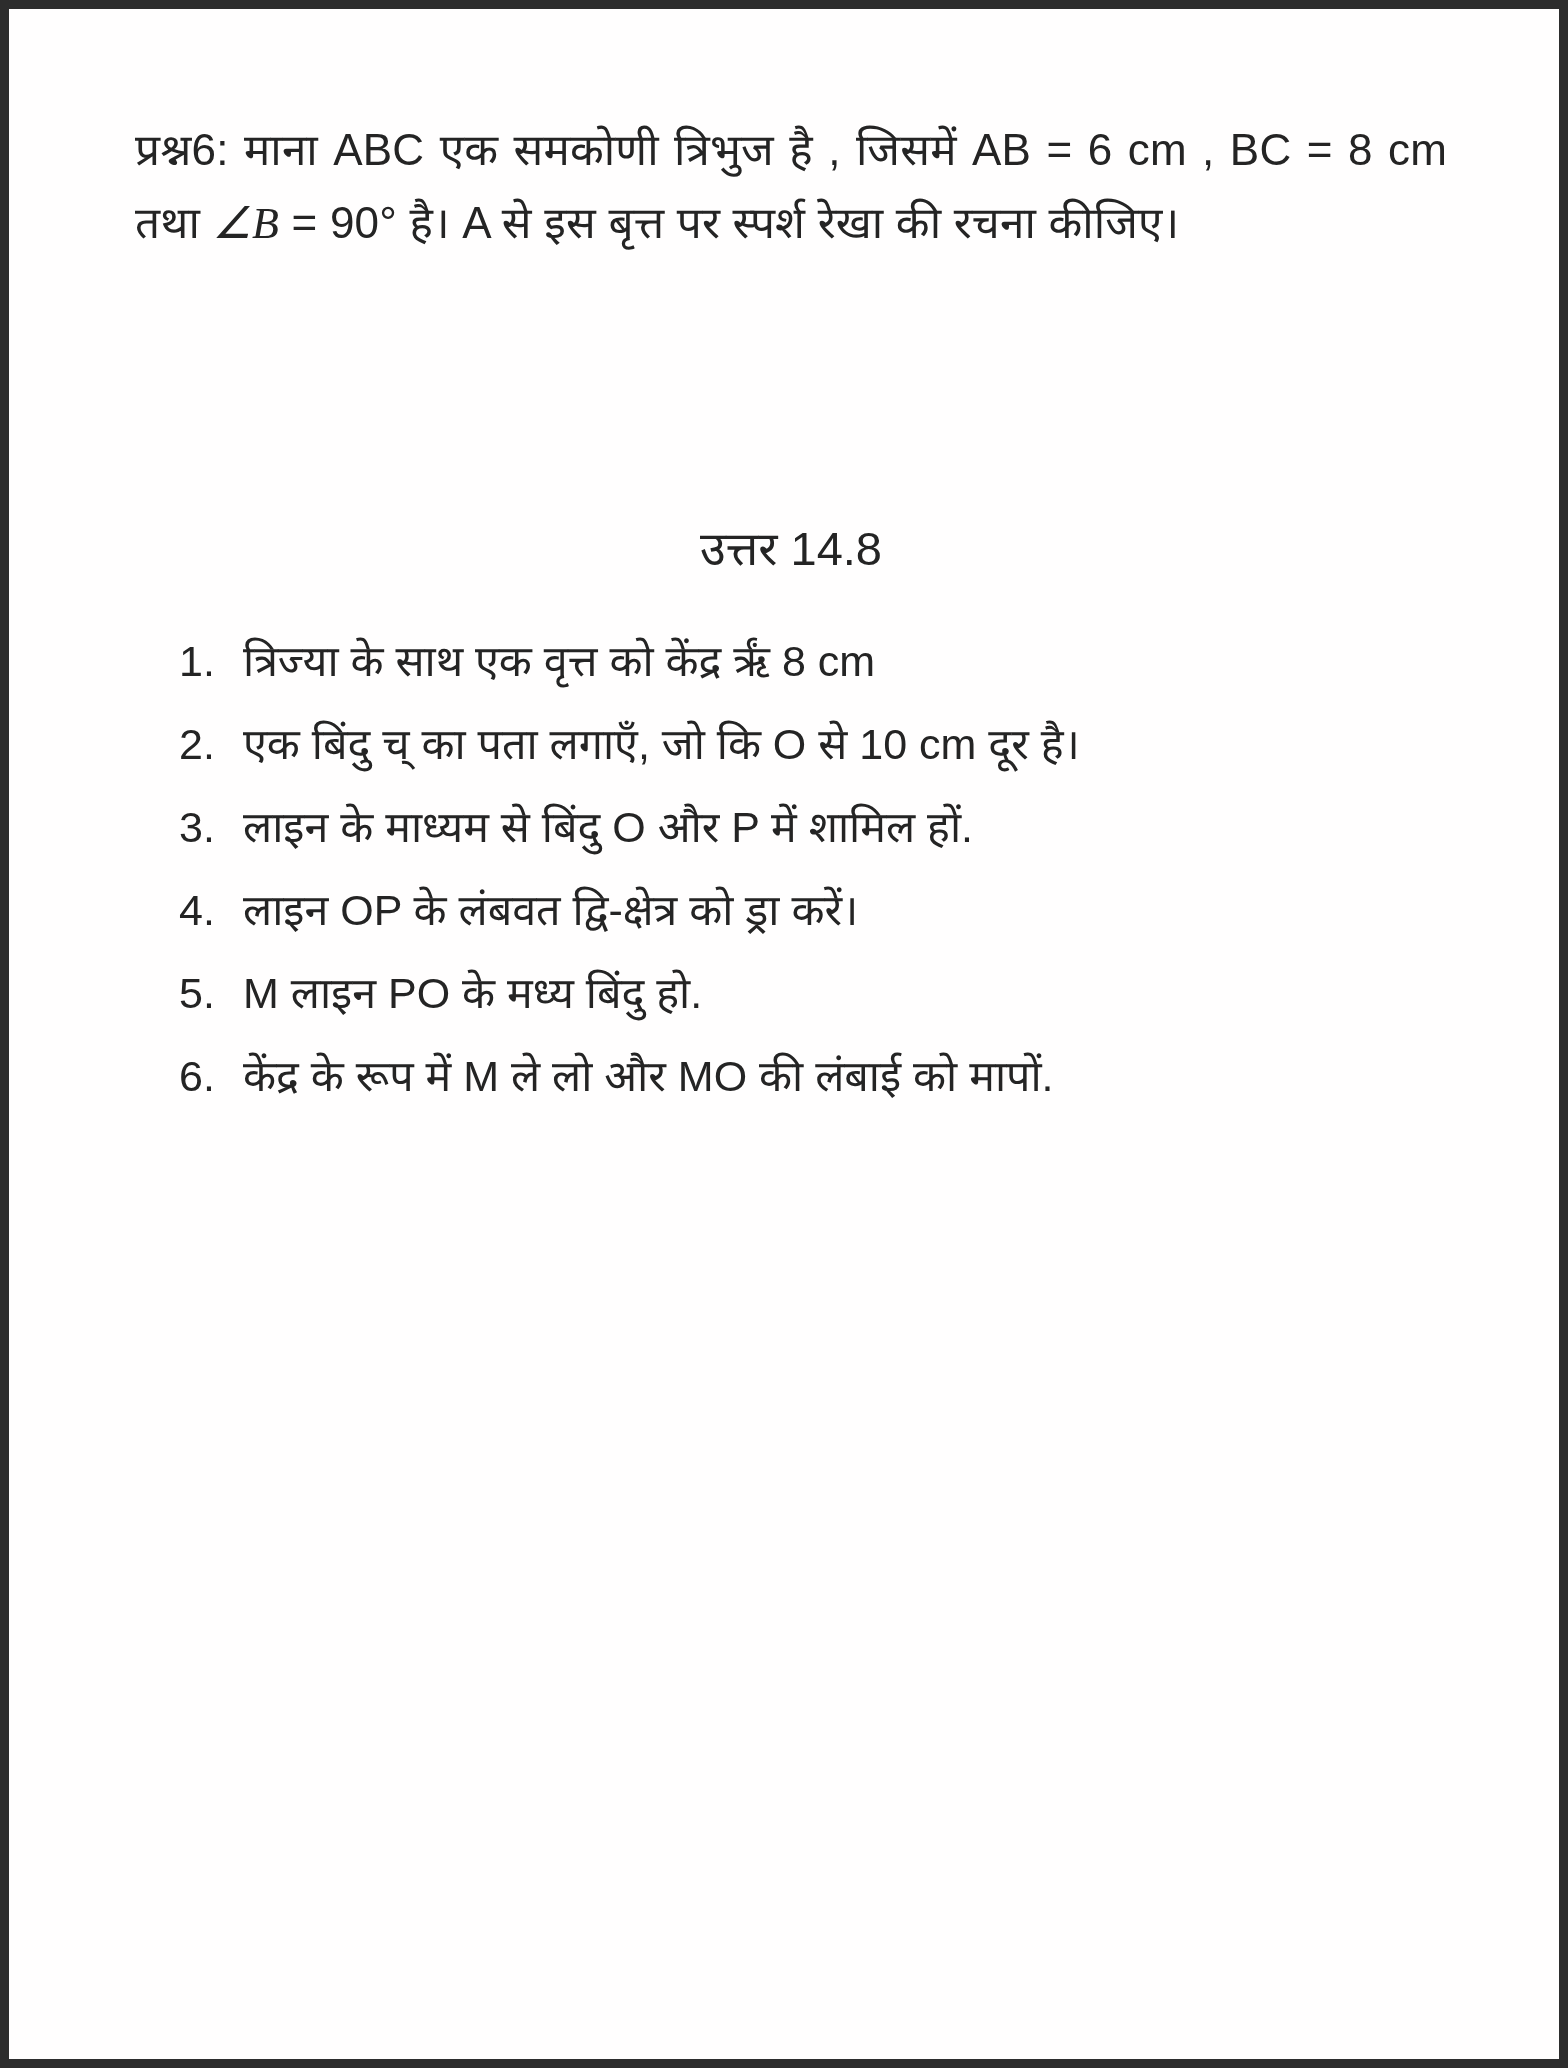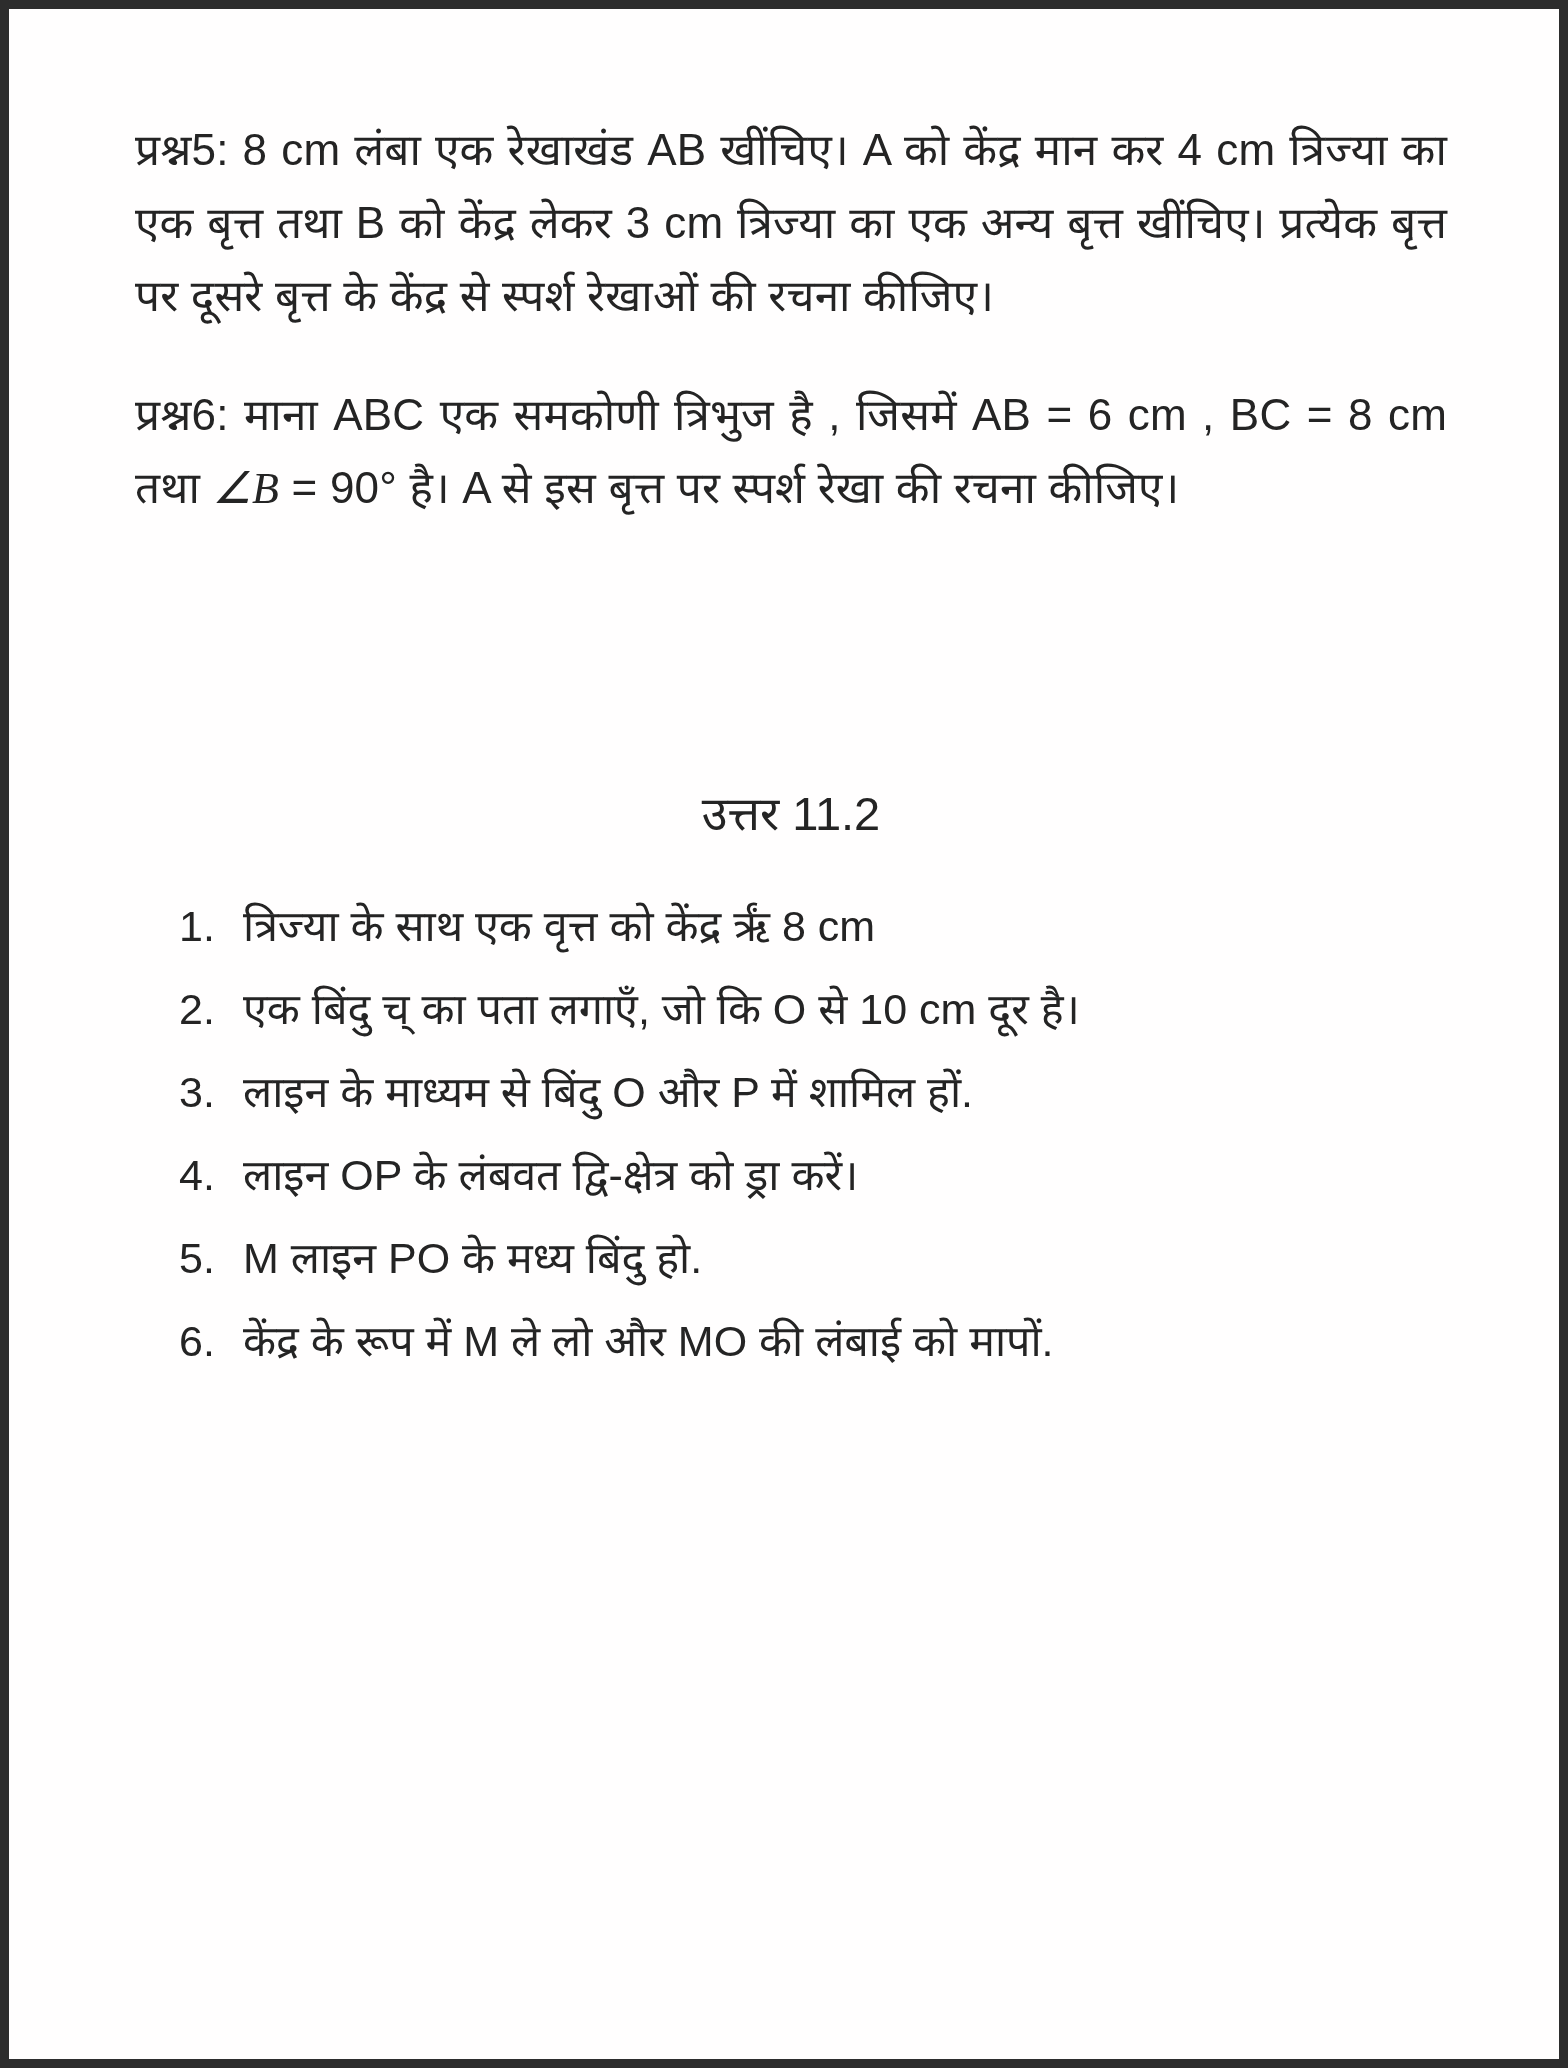--- a/index.html
+++ b/index.html
@@ -66,26 +66,25 @@
   .step-text {
     flex: 1 1 auto;
   }
 </style>
 </head>
 <body>
 
 <div class="page">
   <div class="content">
 
-    <p class="para">प्रश्न5: 8 cm लंबा एक रेखाखंड AB खींचिए। A को केंद्र मान कर 4 cm त्रिज्या का एक बृत्त तथा B को केंद्र लेकर 3 cm त्रिज्या का एक अन्य बृत्त खींचिए। प्रत्येक बृत्त पर दूसरे बृत्त के केंद्र से स्पर्श रेखाओं की रचना कीजिए।</p>
 
     <p class="para"><span>प्रश्न6: माना ABC एक समकोणी त्रिभुज है , जिसमें AB = 6 cm , BC = 8 cm तथा </span><span class="angle-ref">∠B</span><span> = 90° है। A से इस बृत्त पर स्पर्श रेखा की रचना कीजिए।</span></p>
 
 
-    <h2 class="answers-heading">उत्तर 11.2</h2>
+    <h2 class="answers-heading">उत्तर 14.8</h2>
 
 
     <ol class="steps">
       <li class="step">
         <span class="step-num">1.</span>
         <span class="step-text">त्रिज्या के साथ एक वृत्त को केंद्र रृं 8 cm</span>
       </li>
       <li class="step">
         <span class="step-num">2.</span>
         <span class="step-text">एक बिंदु च् का पता लगाएँ, जो कि O से 10 cm दूर है।</span>

